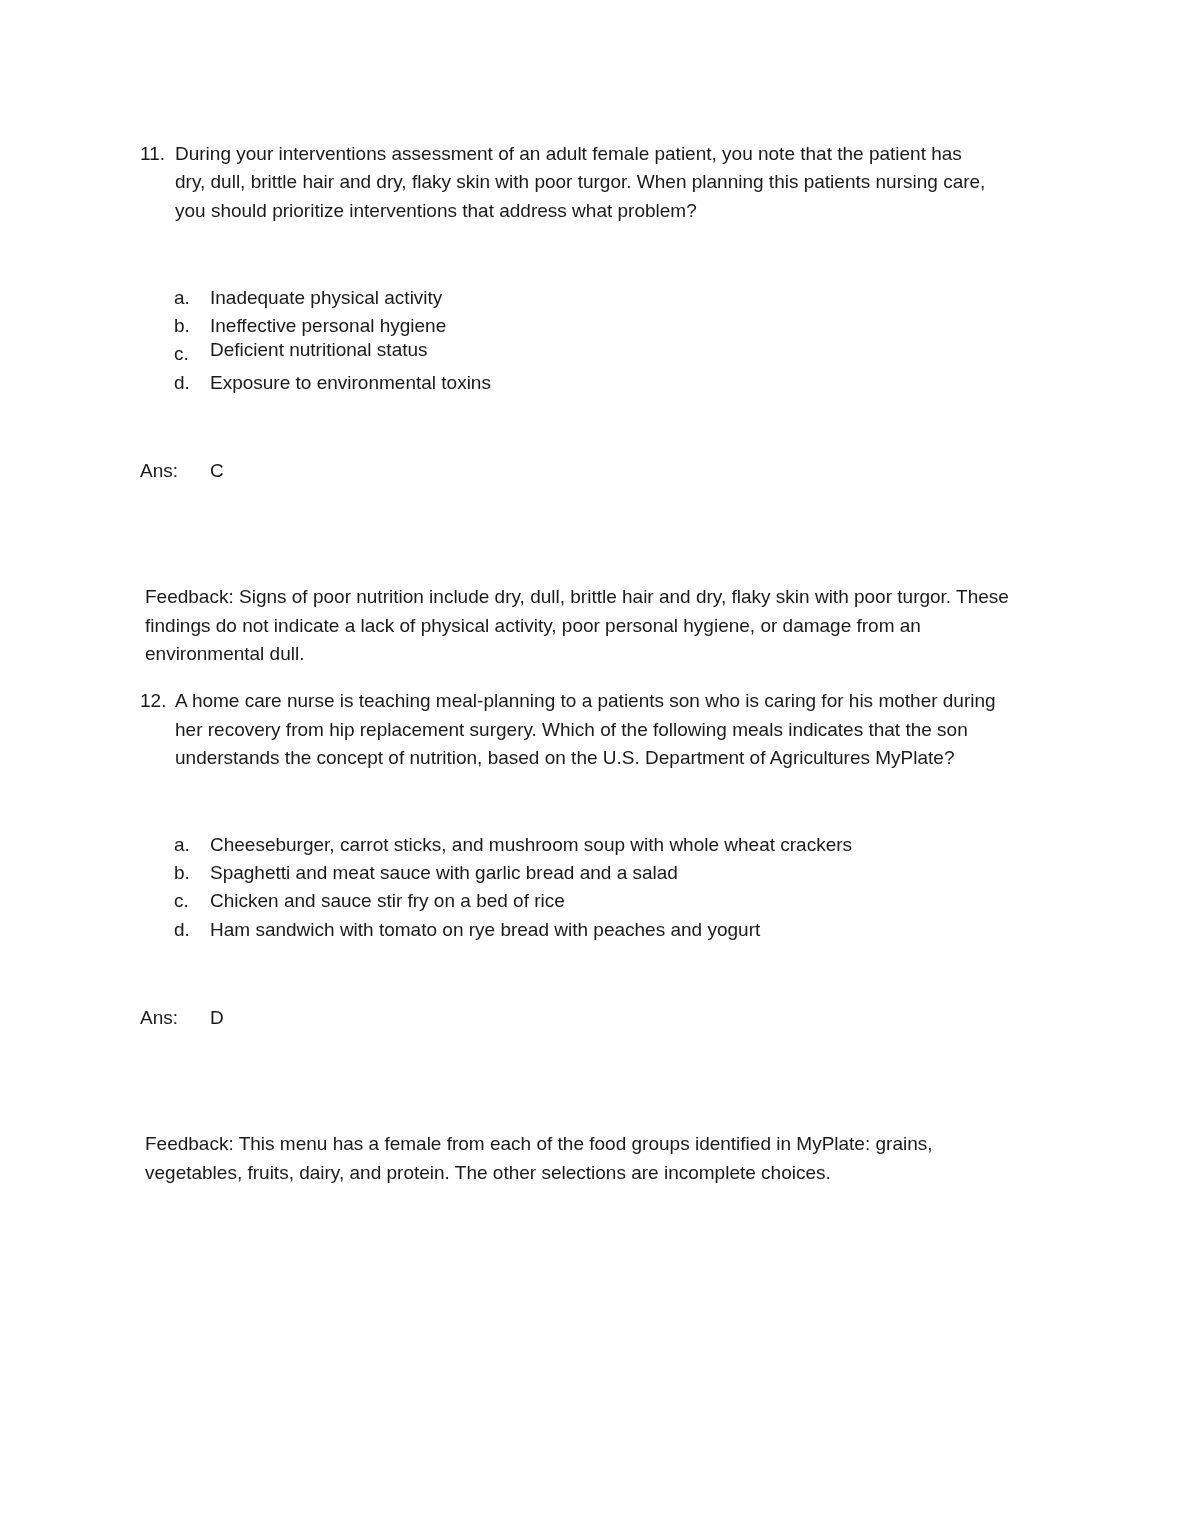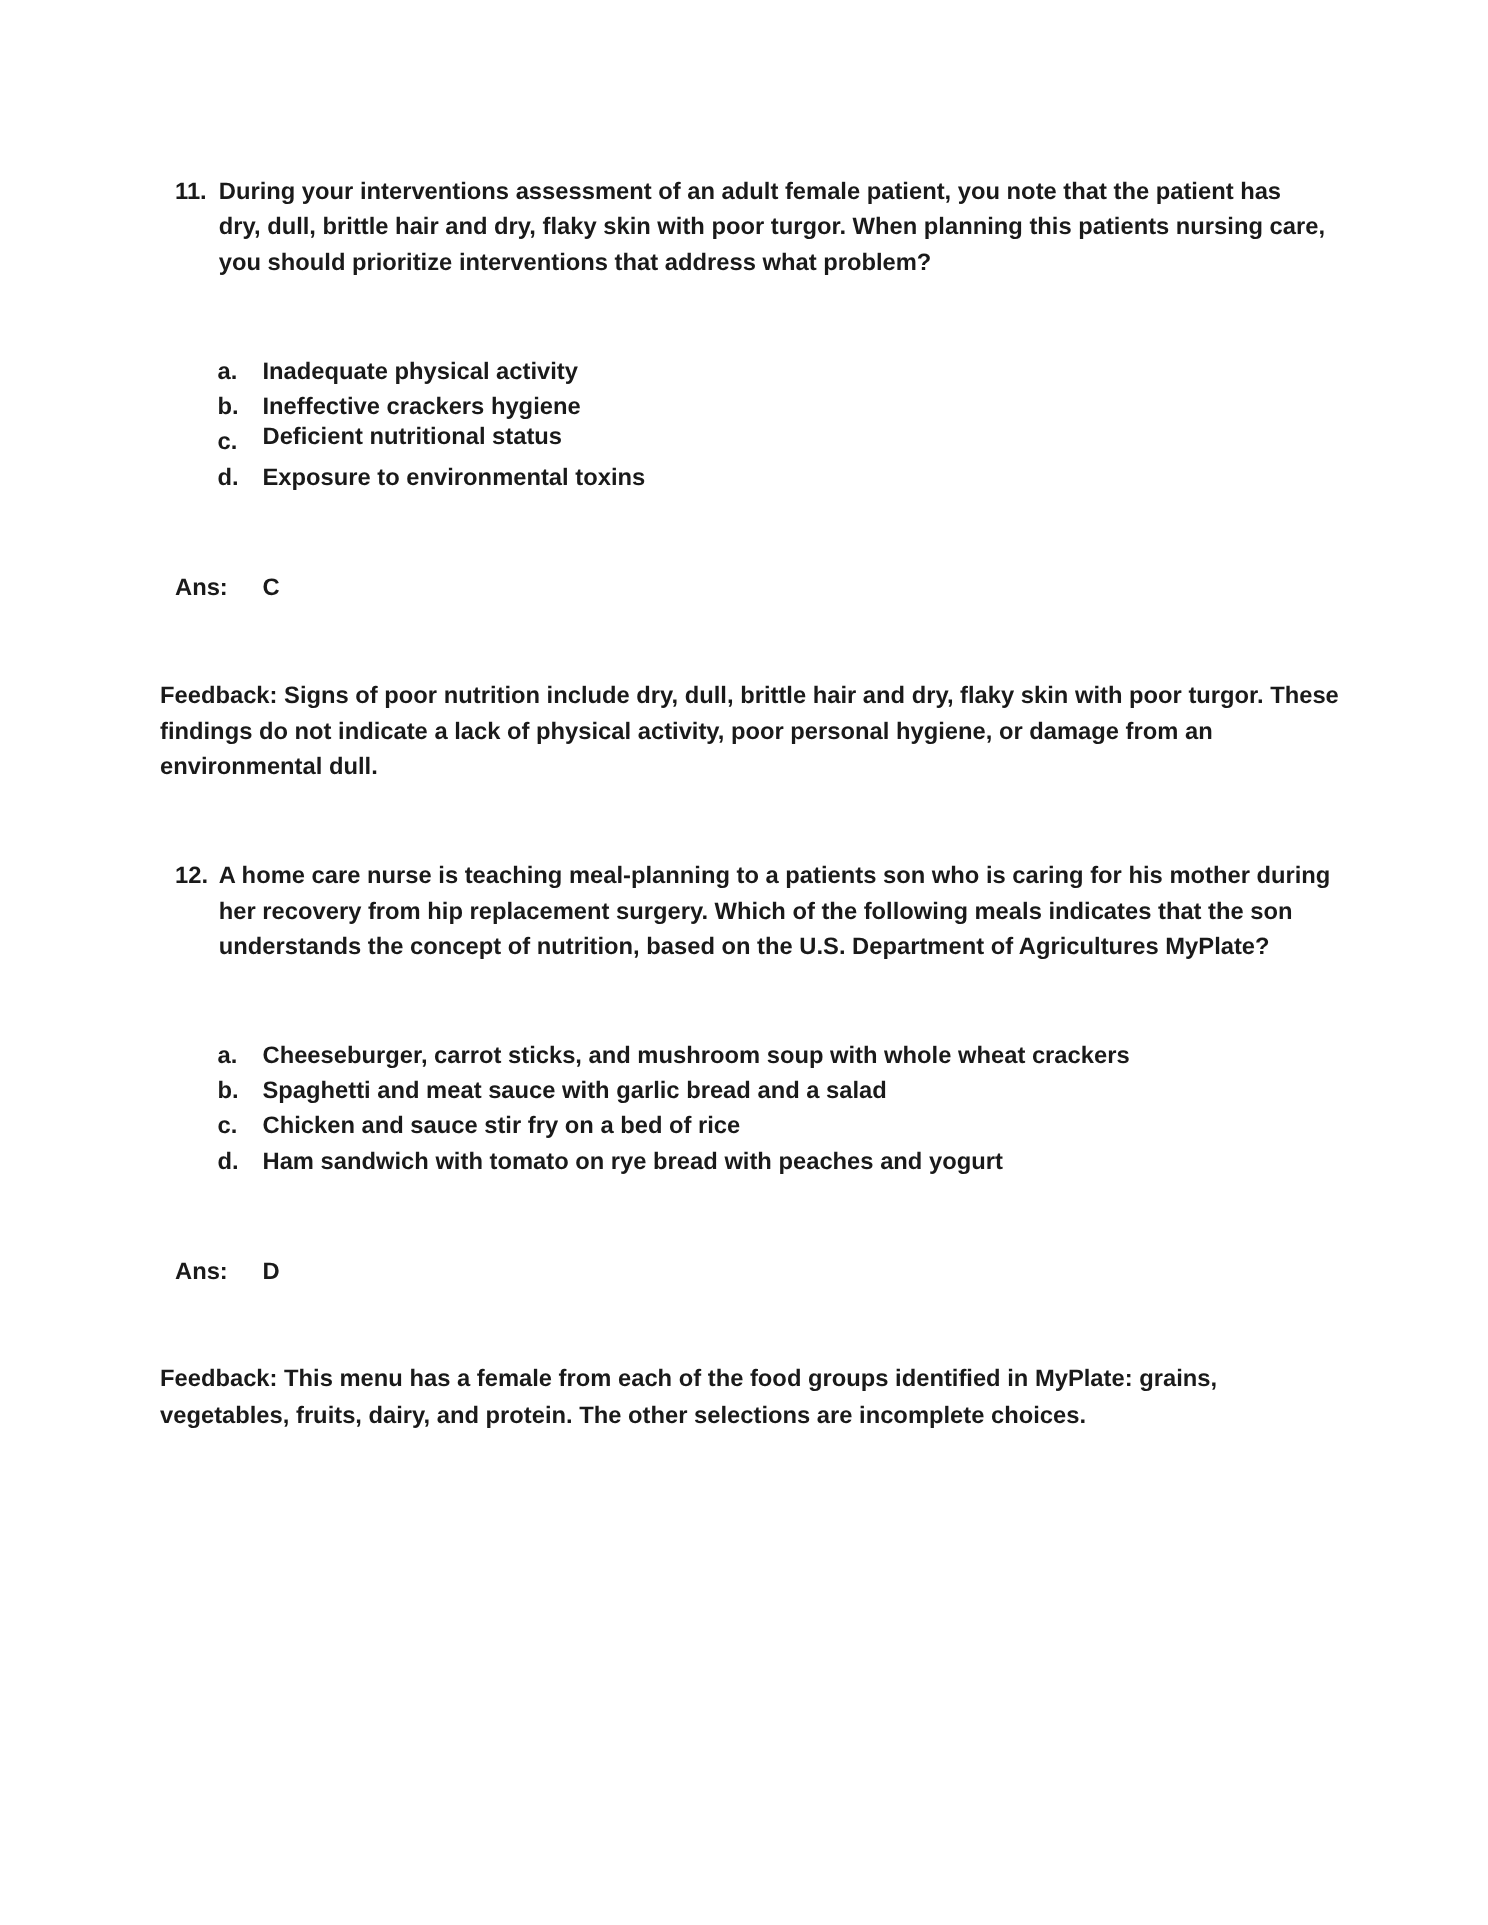--- a/index.html
+++ b/index.html
@@ -1,40 +1,40 @@
 <!DOCTYPE html>
 <html><head>
 <meta charset="utf-8">
 <style>
   html, body { margin: 0; padding: 0; background: #ffffff; }
   body { width: 1190px; height: 1540px; position: relative; overflow: hidden;
          font-family: "Liberation Sans", "DejaVu Sans", sans-serif; color: #1a1a1a; font-size: 19px; }
-  .abs { position: absolute; white-space: nowrap; font-weight: bold; }
+  .abs { position: absolute; white-space: nowrap; }
   .qnum { position: absolute; left: 140px; }
   .qline { position: absolute; left: 175px; }
   .opt-letter { position: absolute; left: 174px; }
   .opt-text { position: absolute; left: 210px; text-align: right; }
   .ans-label { position: absolute; left: 140px; }
   .ans-val { position: absolute; left: 210px; }
-  .fb { position: absolute; left: 128px; }
+  .fb { position: absolute; left: 145px; margin-top: 40px; }
 </style>
 </head>
 <body>
 
 <div>
   <span class="abs qnum" style="top:143px">11.</span>
   <span class="abs qline" style="top:143px">During your interventions assessment of an adult female patient, you note that the patient has</span>
   <span class="abs qline" style="top:171px">dry, dull, brittle hair and dry, flaky skin with poor turgor. When planning this patients nursing care,</span>
   <span class="abs qline" style="top:200px">you should prioritize interventions that address what problem?</span>
 
   <div>
     <span class="abs opt-letter" style="top:287px">a.</span>
     <span class="abs opt-text" style="top:287px">Inadequate physical activity</span>
     <span class="abs opt-letter" style="top:315px">b.</span>
-    <span class="abs opt-text" style="top:315px">Ineffective crackers hygiene</span>
+    <span class="abs opt-text" style="top:315px">Ineffective personal hygiene</span>
     <span class="abs opt-letter" style="top:343px">c.</span>
     <span class="abs opt-text" style="top:339px">Deficient nutritional status</span>
     <span class="abs opt-letter" style="top:372px">d.</span>
     <span class="abs opt-text" style="top:372px">Exposure to environmental toxins</span>
   </div>
 
   <span class="abs ans-label" style="top:460px">Ans:</span>
   <span class="abs ans-val" style="top:460px">C</span>
 
   <span class="abs fb" style="top:546px">Feedback: Signs of poor nutrition include dry, dull, brittle hair and dry, flaky skin with poor turgor. These</span>

